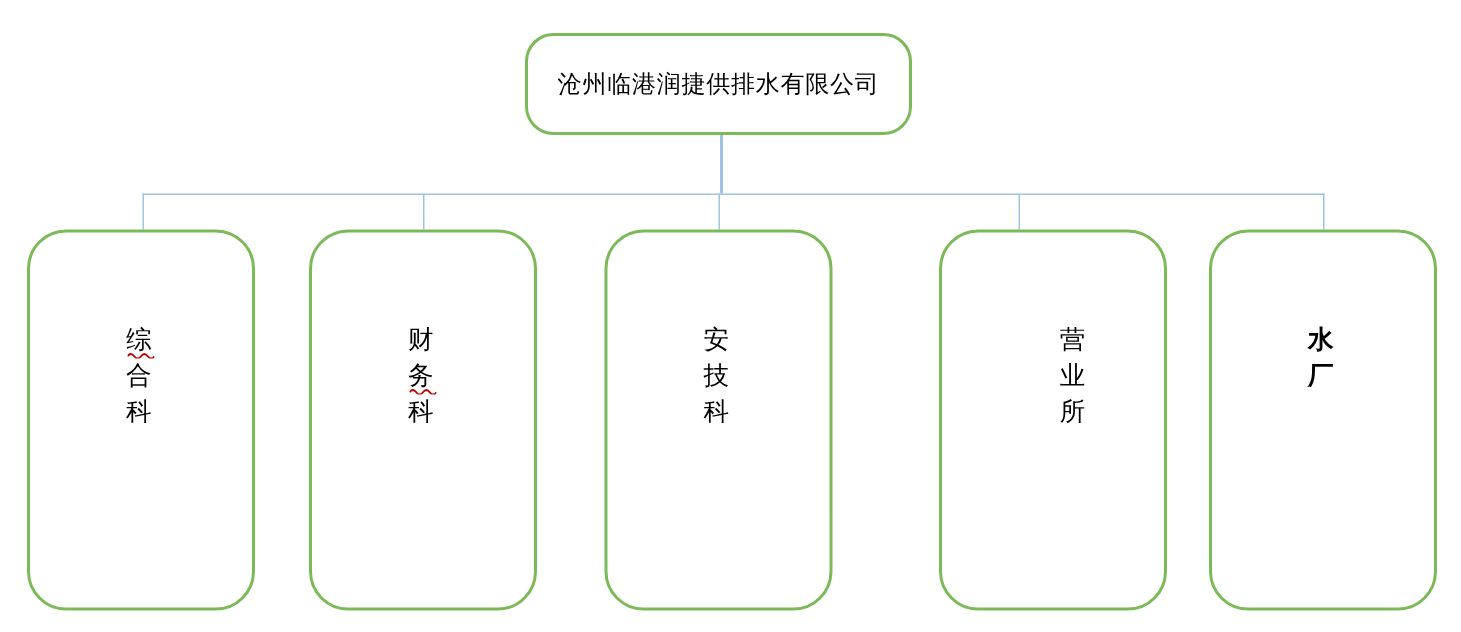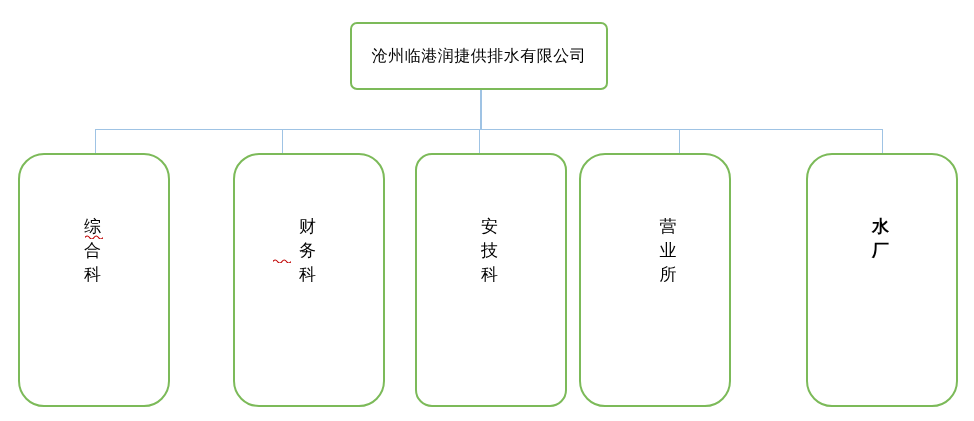--- a/index.html
+++ b/index.html
@@ -20,21 +20,21 @@
     position: absolute;
     background: #ffffff;
     border: 2px solid #7cba59;
     box-sizing: border-box;
   }
   .root-box {
     left: 350px;
     top: 22px;
     width: 258px;
     height: 68px;
-    border-radius: 7px;
+    border-radius: 19px;
     display: flex;
     align-items: center;
     justify-content: center;
   }
   .root-label {
     font-size: 16px;
     color: #000000;
     white-space: nowrap;
     letter-spacing: 0.5px;
   }
@@ -47,23 +47,23 @@
   .child-box .v-label {
     width: 20px;
     margin: 60px auto 0 auto;
     font-size: 17px;
     line-height: 24px;
     color: #000000;
     text-align: left;
     word-break: break-all;
   }
   .box-1 { left: 18px;  }
-  .box-2 { left: 206px; margin-left: 27px; }
-  .box-3 { left: 415px; border-radius: 17px; }
-  .box-4 { left: 579px; padding-left: 29px; }
+  .box-2 { left: 206px; }
+  .box-3 { left: 403px; }
+  .box-4 { left: 626px; padding-left: 29px; }
   .box-5 { left: 806px; font-weight: bold; }
   
   .conn {
     position: absolute;
     background: #9fc3e4;
   }
   .conn-trunk      { left: 480px; top: 90px;  width: 2px;   height: 39px; }
   .conn-horizontal { left: 95px;  top: 129px; width: 788px; height: 1px;  }
   .conn-stub       { top: 129px;  width: 1px; height: 24px; }
   .stub-1 { left: 95px;  }

